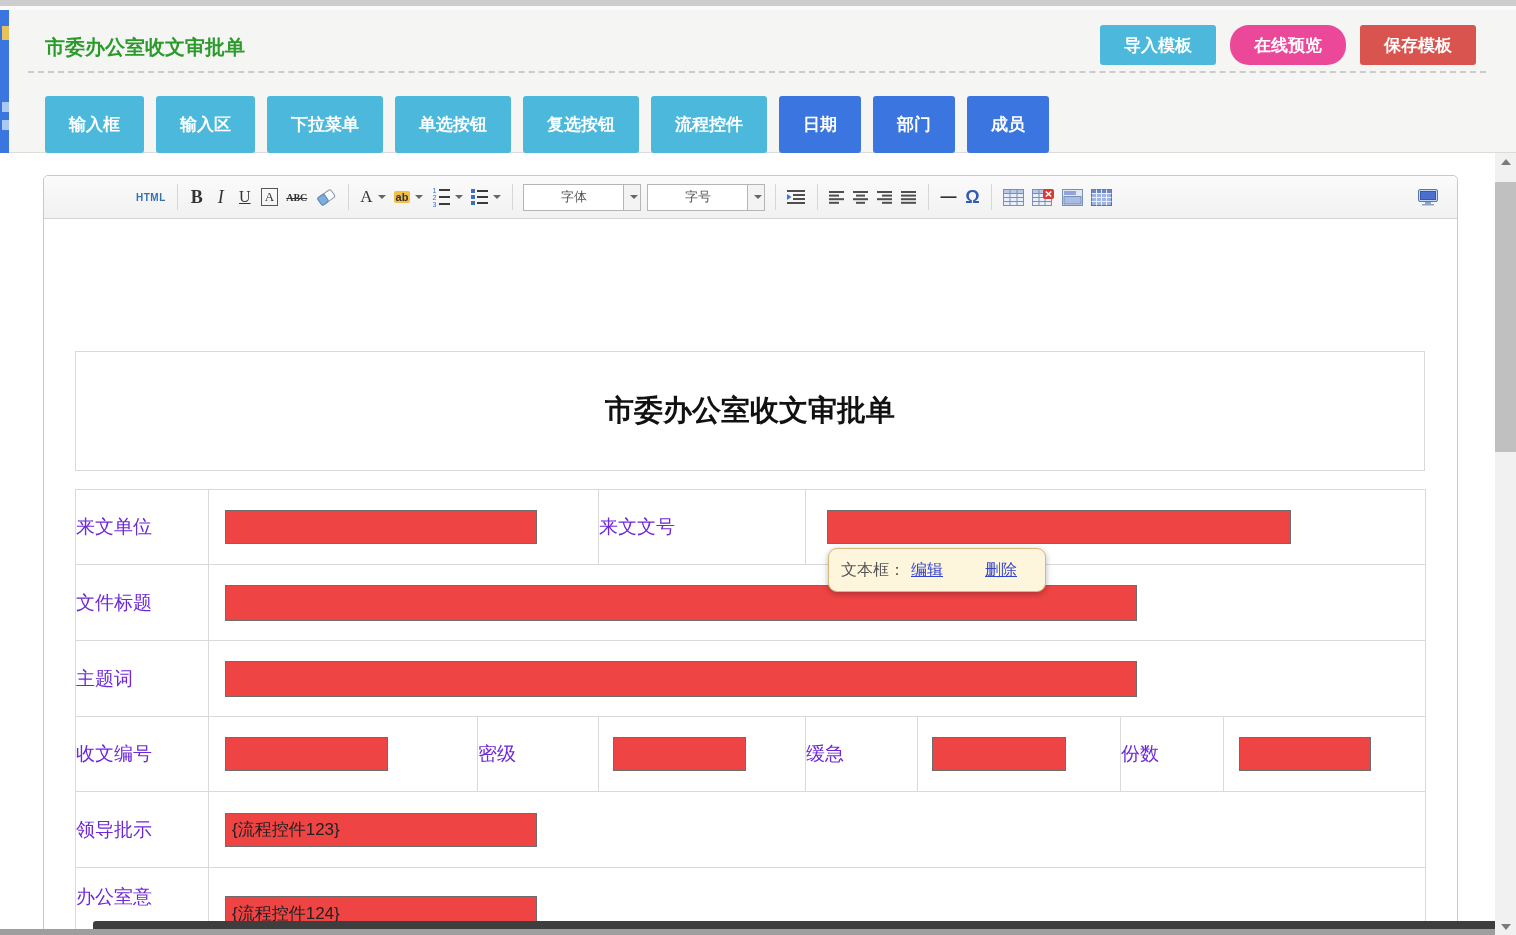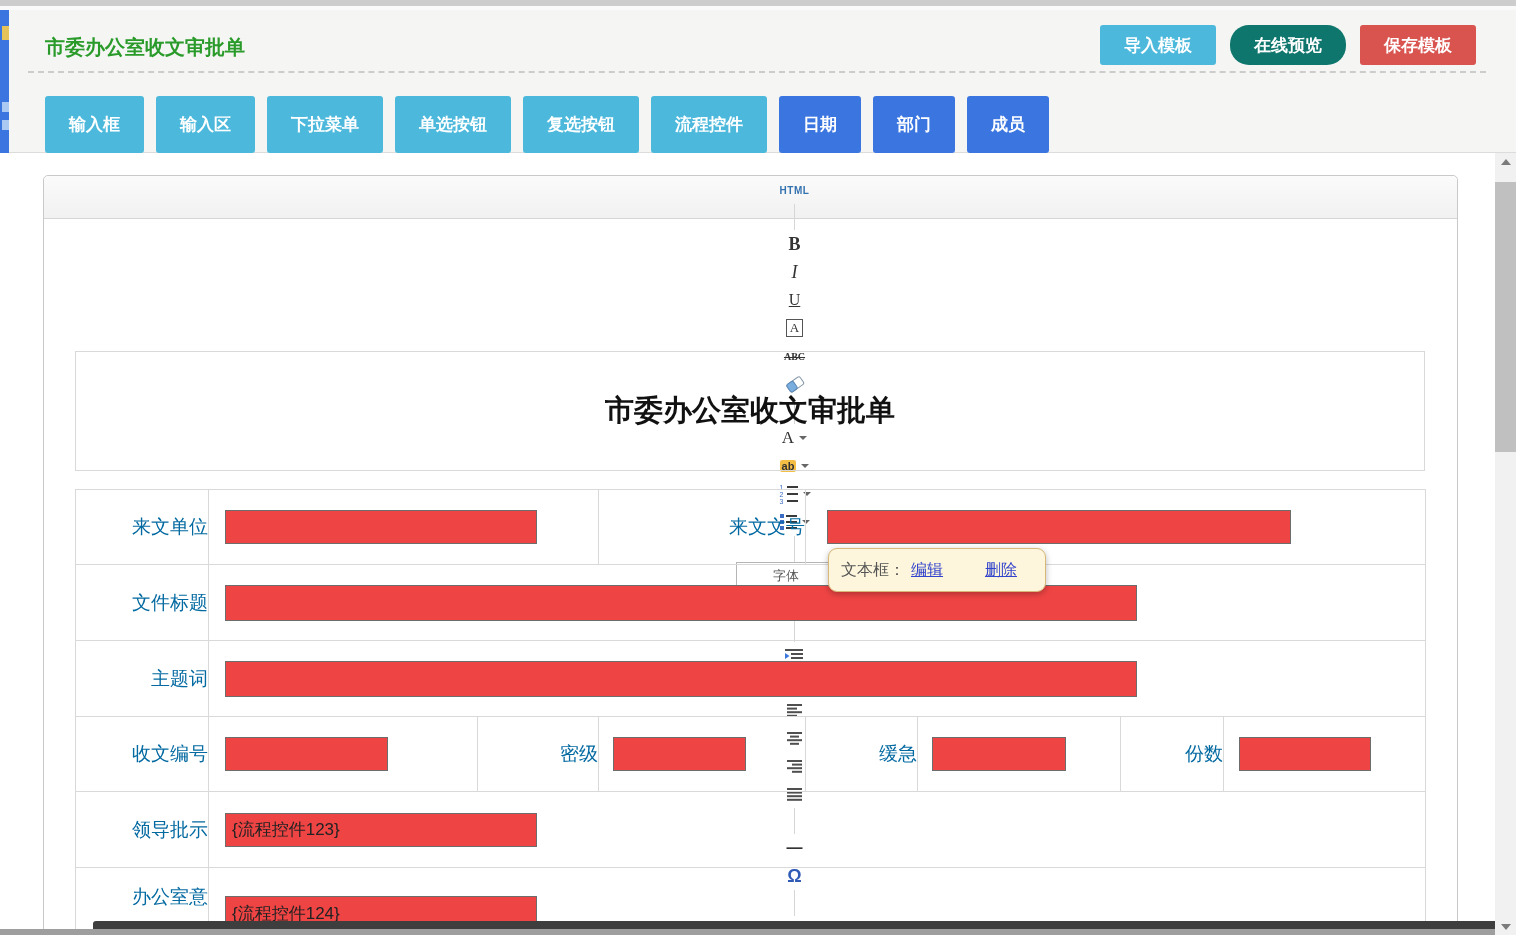--- a/index.html
+++ b/index.html
@@ -14,33 +14,33 @@
   .left-strip .m3 { position:absolute; left:2px; top:110px; width:7px; height:10px; background:#a9c9f2; }
 
   
   .header { position:absolute; left:9px; top:10px; right:0; height:143px; background:#f5f5f4; border-bottom:1px solid #dcdcdc; z-index:4; }
   .hd-title { position:absolute; left:36px; top:24px; font-family:"Liberation Serif","DejaVu Serif",serif; font-weight:bold; font-size:20px; color:#2a9b2a; }
   .hd-dash { position:absolute; left:19px; right:30px; top:61px; border-top:2px dashed #cccccc; }
   .hd-actions { position:absolute; right:40px; top:15px; display:flex; gap:14px; }
   .btn { display:inline-flex; align-items:center; justify-content:center; border:none; border-radius:3px; color:#fff; font-weight:bold; font-size:17px; font-family:"Liberation Serif","DejaVu Serif",serif; cursor:pointer; }
   .btn.act { height:40px; padding:0 24px; }
   .btn.import { background:#4cb9dc; }
-  .btn.preview { background:#0f766e;border-radius:19px; }
+  .btn.preview { background:#ec4899;border-radius:19px; }
   .btn.save { background:#d9534f; }
   .hd-widgets { position:absolute; left:36px; top:86px; display:flex; gap:12px; }
   .btn.widget { height:57px; padding:0 24px; }
   .btn.light { background:#4cb9dc; }
   .btn.dark { background:#3b76e0; }
 
   
   .main { position:absolute; top:153px; left:0; right:21px; bottom:0; background:#fff; overflow:hidden; }
   .editor { position:absolute; left:43px; top:22px; width:1415px; height:1200px; background:#fff; border:1px solid #c9c9c9; border-radius:5px 5px 0 0; }
 
   
-  .toolbar { position:absolute; left:0; top:0; right:0; height:43px; background:linear-gradient(#fbfbfb,#f1f1f1); border-bottom:1px solid #d5d5d5; border-radius:5px 5px 0 0; display:flex; align-items:center; padding-left:88px;flex-direction:column; }
+  .toolbar { position:absolute; left:0; top:0; right:0; height:43px; background:linear-gradient(#fbfbfb,#f1f1f1); border-bottom:1px solid #d5d5d5; border-radius:5px 5px 0 0; display:flex; align-items:center; padding-left:88px; }
   .sep { width:1px; height:26px; background:#d6d6d6; margin:0 7px; flex:none; }
   .tb-btn { display:inline-flex; align-items:center; justify-content:center; gap:2px; min-width:24px; height:28px; padding:0 4px; border-radius:2px; color:#333; cursor:pointer; flex:none; }
   .g-html { font-size:10px; font-weight:bold; color:#3572b0; letter-spacing:.5px; }
   .g-b { font-family:"Liberation Serif",serif; font-size:18px; font-weight:bold; }
   .g-i { font-family:"Liberation Serif",serif; font-size:18px; font-style:italic; }
   .g-u { font-family:"Liberation Serif",serif; font-size:16px; text-decoration:underline; }
   .g-abox { font-family:"Liberation Serif",serif; font-size:13px; border:1px solid #555; padding:0 3px; line-height:16px; }
   .g-abc { font-family:"Liberation Serif",serif; font-size:10px; font-weight:bold; text-decoration:line-through; }
   .g-a { font-family:"Liberation Serif",serif; font-size:17px; }
   .g-ab { background:#f5bf45; border-radius:2px; padding:0 2px; font-size:11px; font-weight:bold; position:relative; }
@@ -55,21 +55,21 @@
   .tb-select { display:inline-flex; align-items:center; width:118px; height:27px; background:#fff; border:1px solid #b5b5b5; margin:0 3px; cursor:pointer; flex:none; }
   .tb-select .val { flex:1; text-align:center; font-size:13px; color:#555; }
   .tb-select .dd { width:17px; height:100%; border-left:1px solid #b5b5b5; display:flex; align-items:center; justify-content:center; background:#f3f3f3; }
   .tb-right { margin-left:auto; margin-right:14px; }
 
   
   .title-box { position:absolute; left:31px; top:175px; width:1350px; height:120px; border:1px solid #d9d9d9; display:flex; align-items:center; justify-content:center; }
   .form-title { font-size:29px; font-weight:bold; color:#111; }
   table.form { position:absolute; left:31px; top:313px; width:1350px; border-collapse:collapse; table-layout:fixed; }
   table.form td { border:1px solid #d9d9d9; vertical-align:middle; }
-  td.lbl { text-align:right; font-size:19px; color:#0369a1; }
+  td.lbl { text-align:left; font-size:19px; color:#6d28d9; }
   tr.r1 { height:75px; } tr.r2 { height:76px; } tr.r3 { height:76px; }
   tr.r4 { height:75px; } tr.r5 { height:76px; } tr.r6 { height:150px; }
   .inp { height:34px; border:1px solid #6d6d6d; background:#ef4444; font-size:17px; padding:0 6px; font-family:"Liberation Sans",sans-serif; color:#222; }
   tr.r6 td { vertical-align:top; }
   tr.r6 td.lbl { padding-top:16px; }
   .mt28 { margin-top:28px; }
 
   
   .tooltip { position:absolute; left:828px; top:548px; width:218px; height:44px; background:#fdf5dc; border:1px solid #d8b878; border-radius:9px; box-shadow:0 2px 6px rgba(0,0,0,.28); display:flex; align-items:center; padding-left:12px; z-index:30; font-family:"Liberation Serif","DejaVu Serif",serif; font-size:16px; }
   .tooltip .tl { color:#555; }

